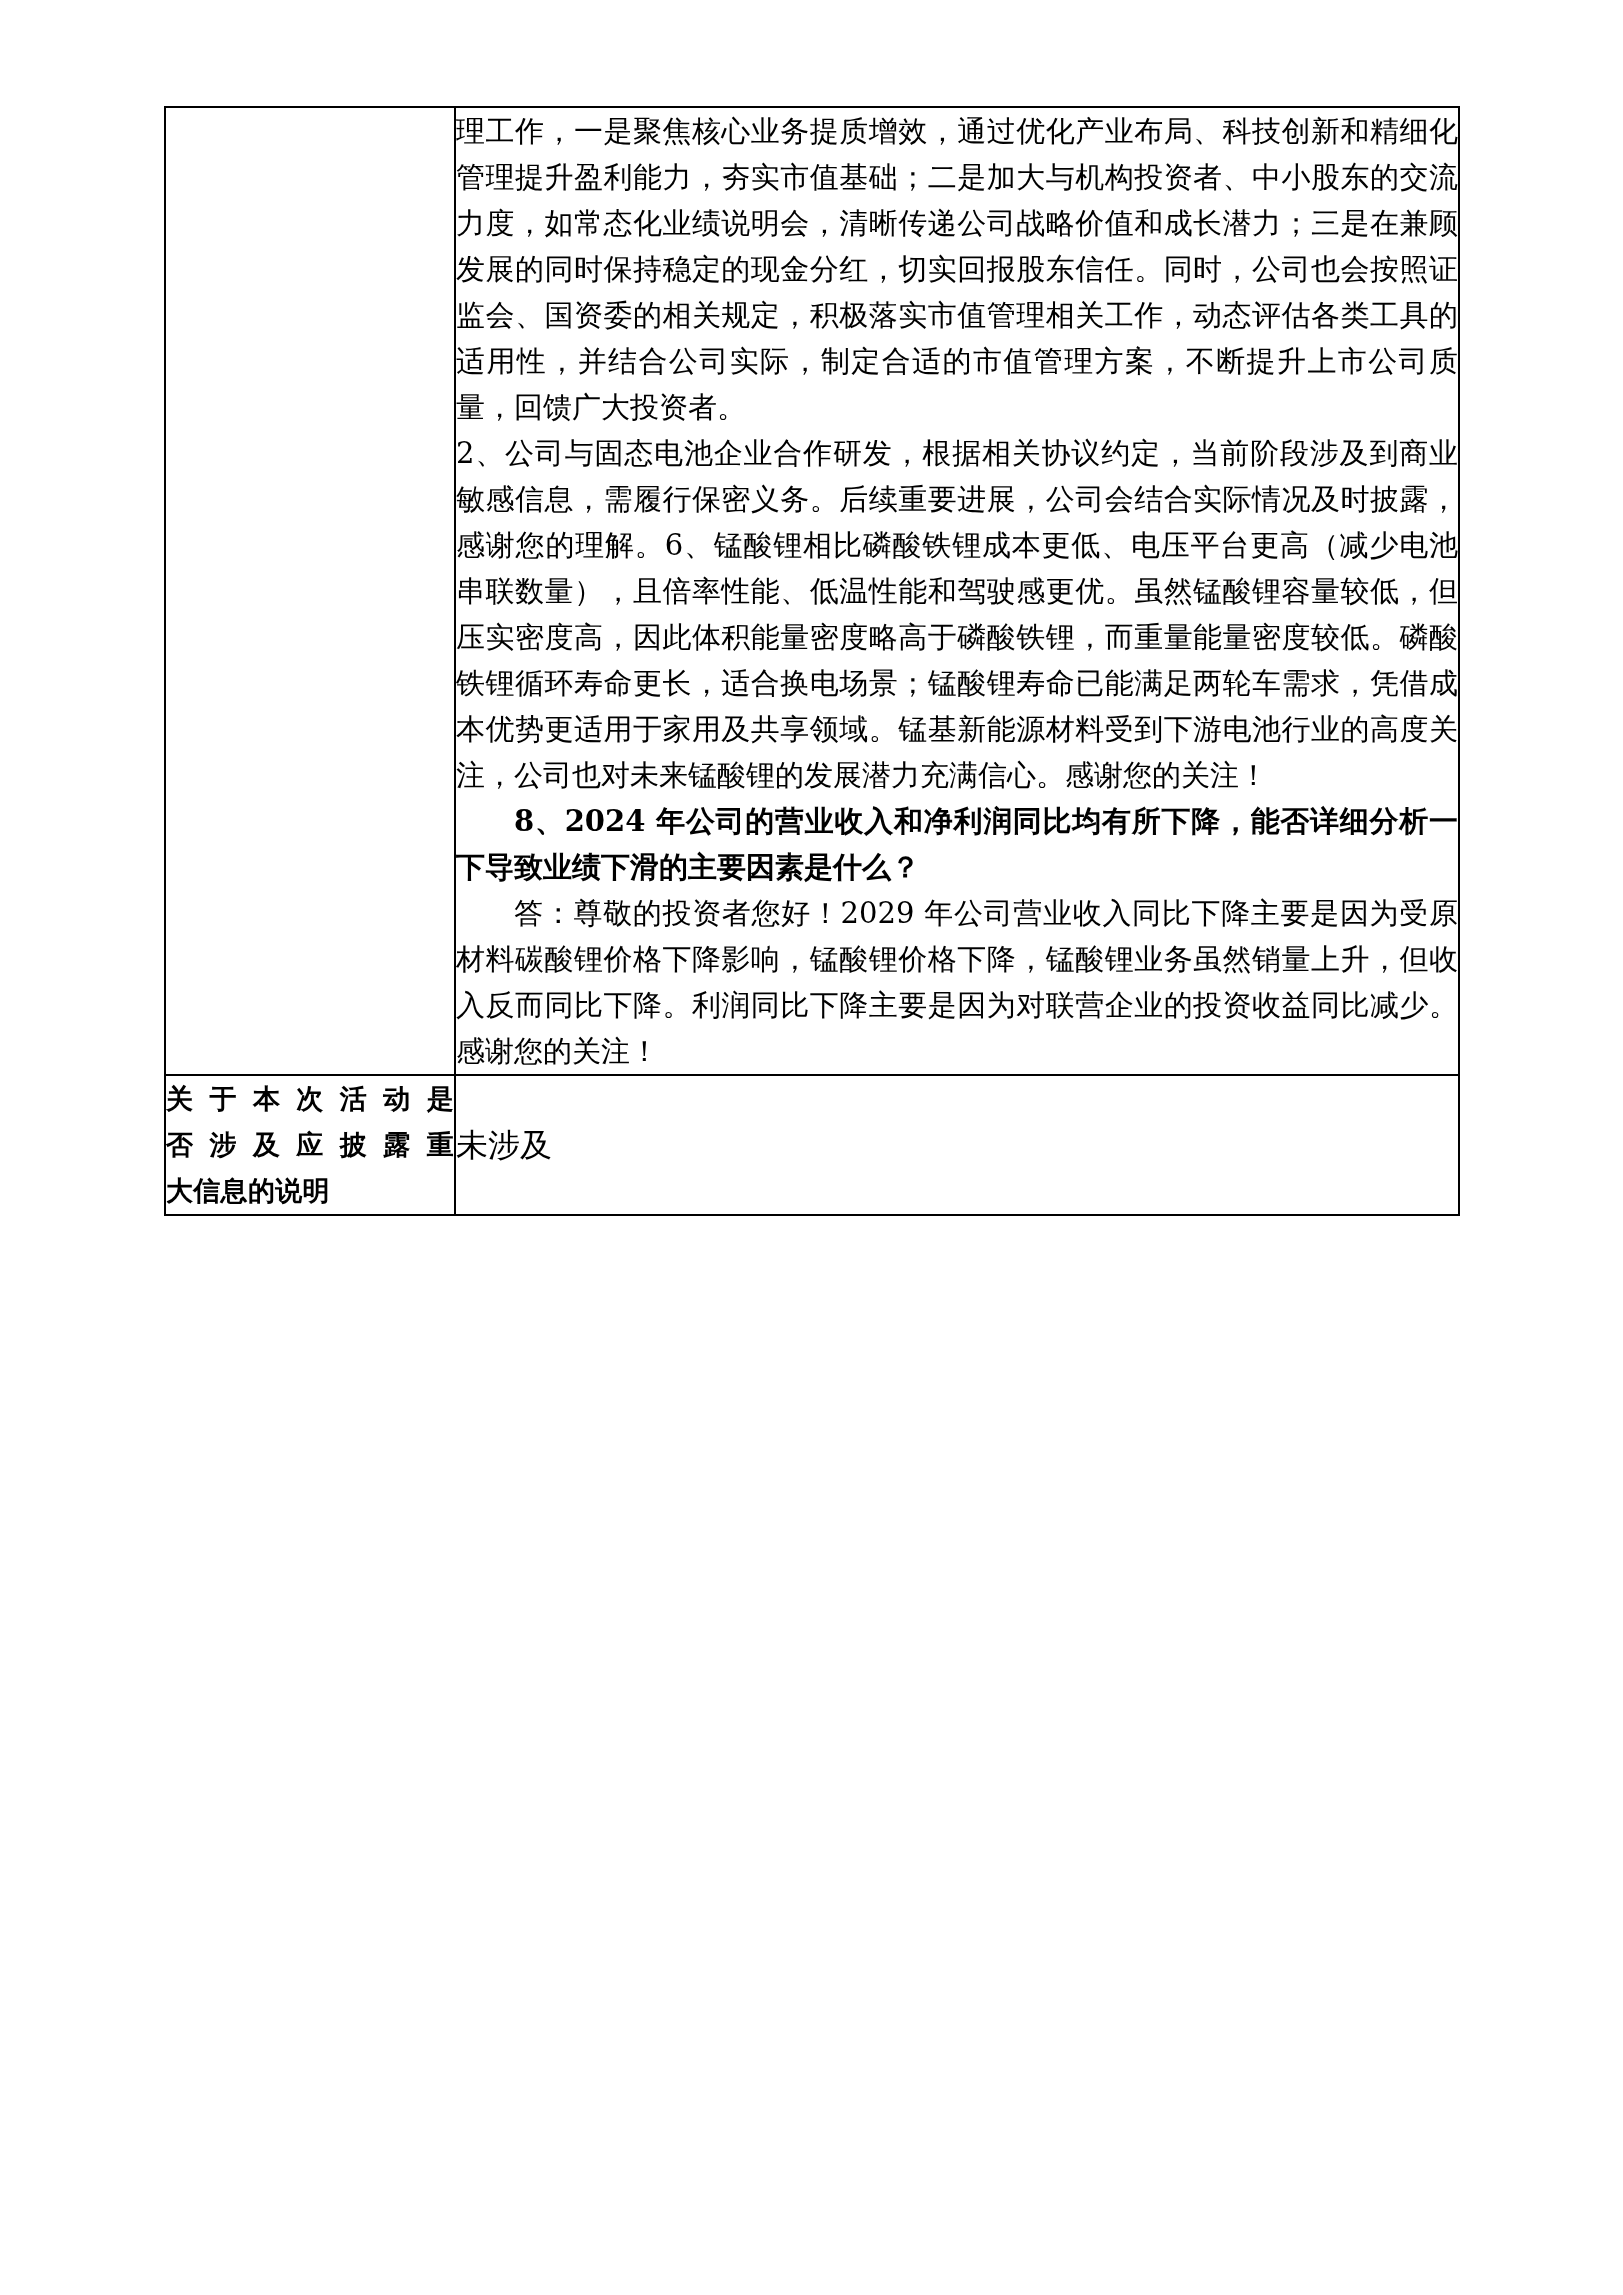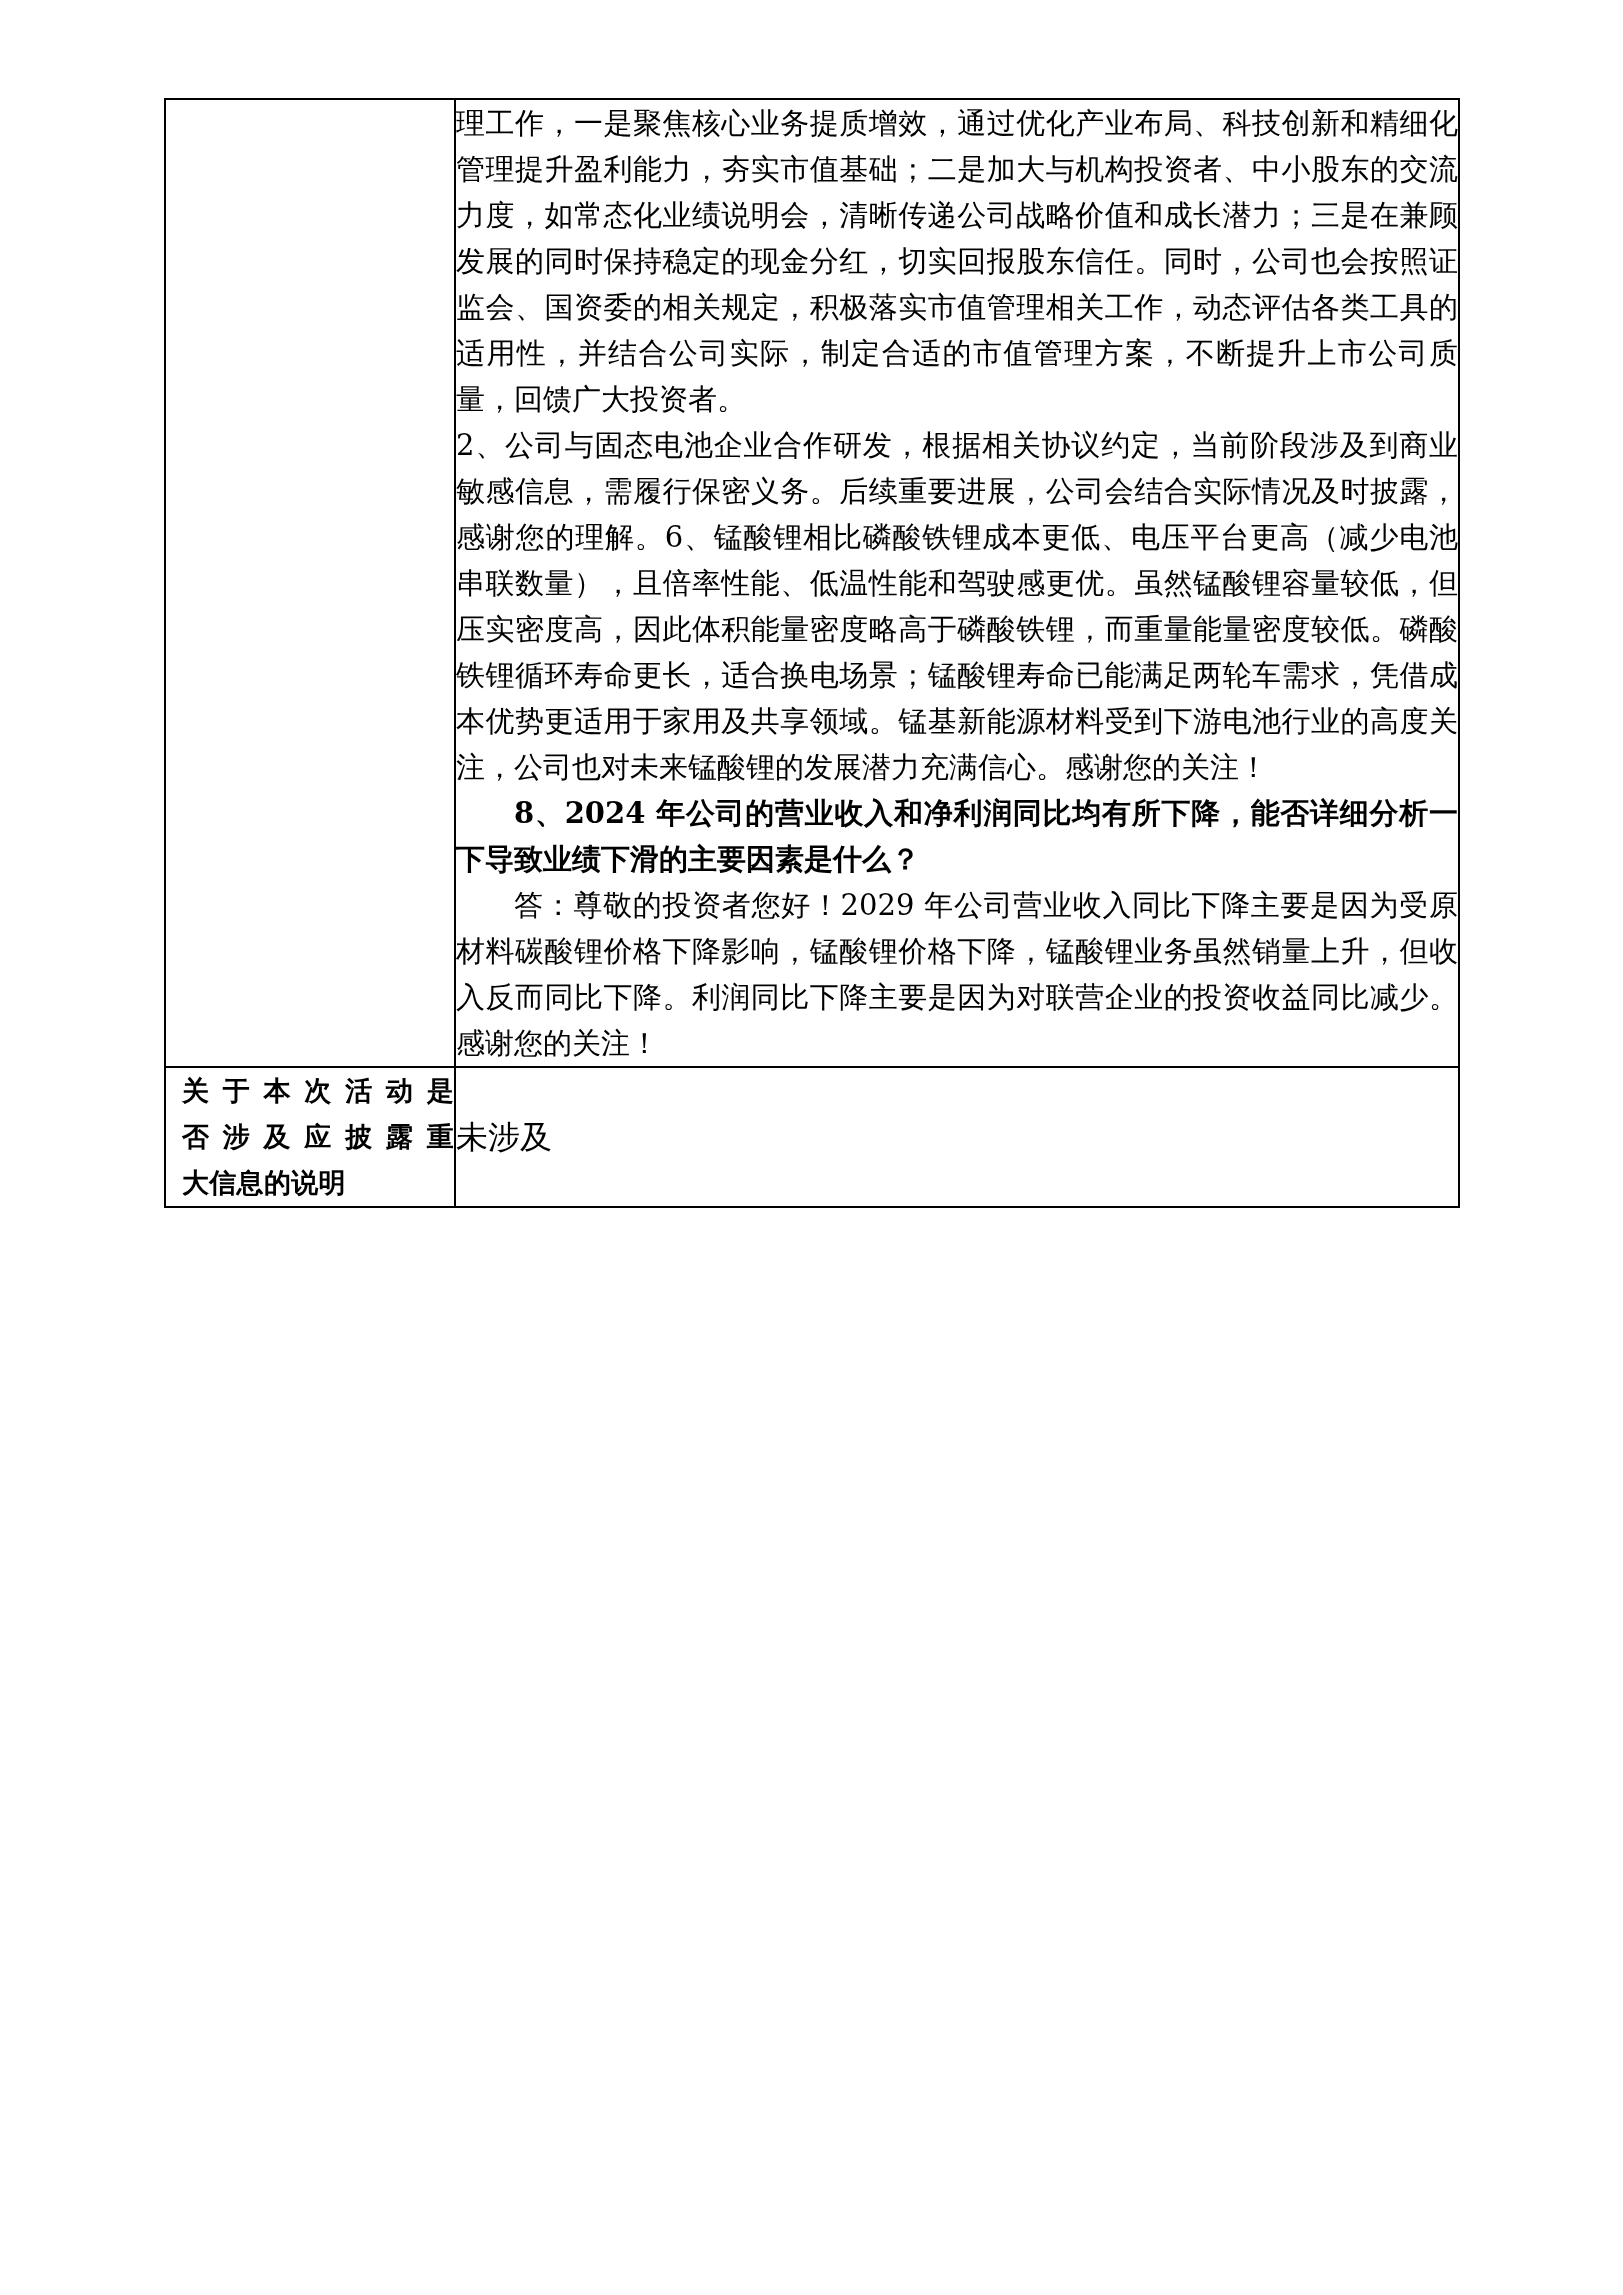--- a/index.html
+++ b/index.html
@@ -12,21 +12,21 @@
     height: 2295px;
     position: relative;
     font-family: "DejaVu Serif", serif;
     color: #000000;
     overflow: hidden;
   }
 
   .page {
     position: absolute;
     left: 0;
-    top: 0;
+    top: 8px;
     width: 1623px;
     height: 1760px;
     background: #ffffff;
   }
 
   
   .doc-table {
     position: absolute;
     left: 164px;
     top: 98px;
@@ -50,21 +50,20 @@
   }
   .label-cell .label-line {
     font-family: "DejaVu Sans", sans-serif;
     font-weight: bold;
     font-size: 27px;
     line-height: 46px;
     letter-spacing: 0.3px;
     text-align: justify;
     text-align-last: justify;
     white-space: nowrap;
-    padding-left: 16px;
   }
   .label-cell .label-line.no-justify {
     text-align: left;
     text-align-last: left;
   }
 
   
   .content-cell {
     padding: 11.8px 11.8px 17px 13px;
   }

